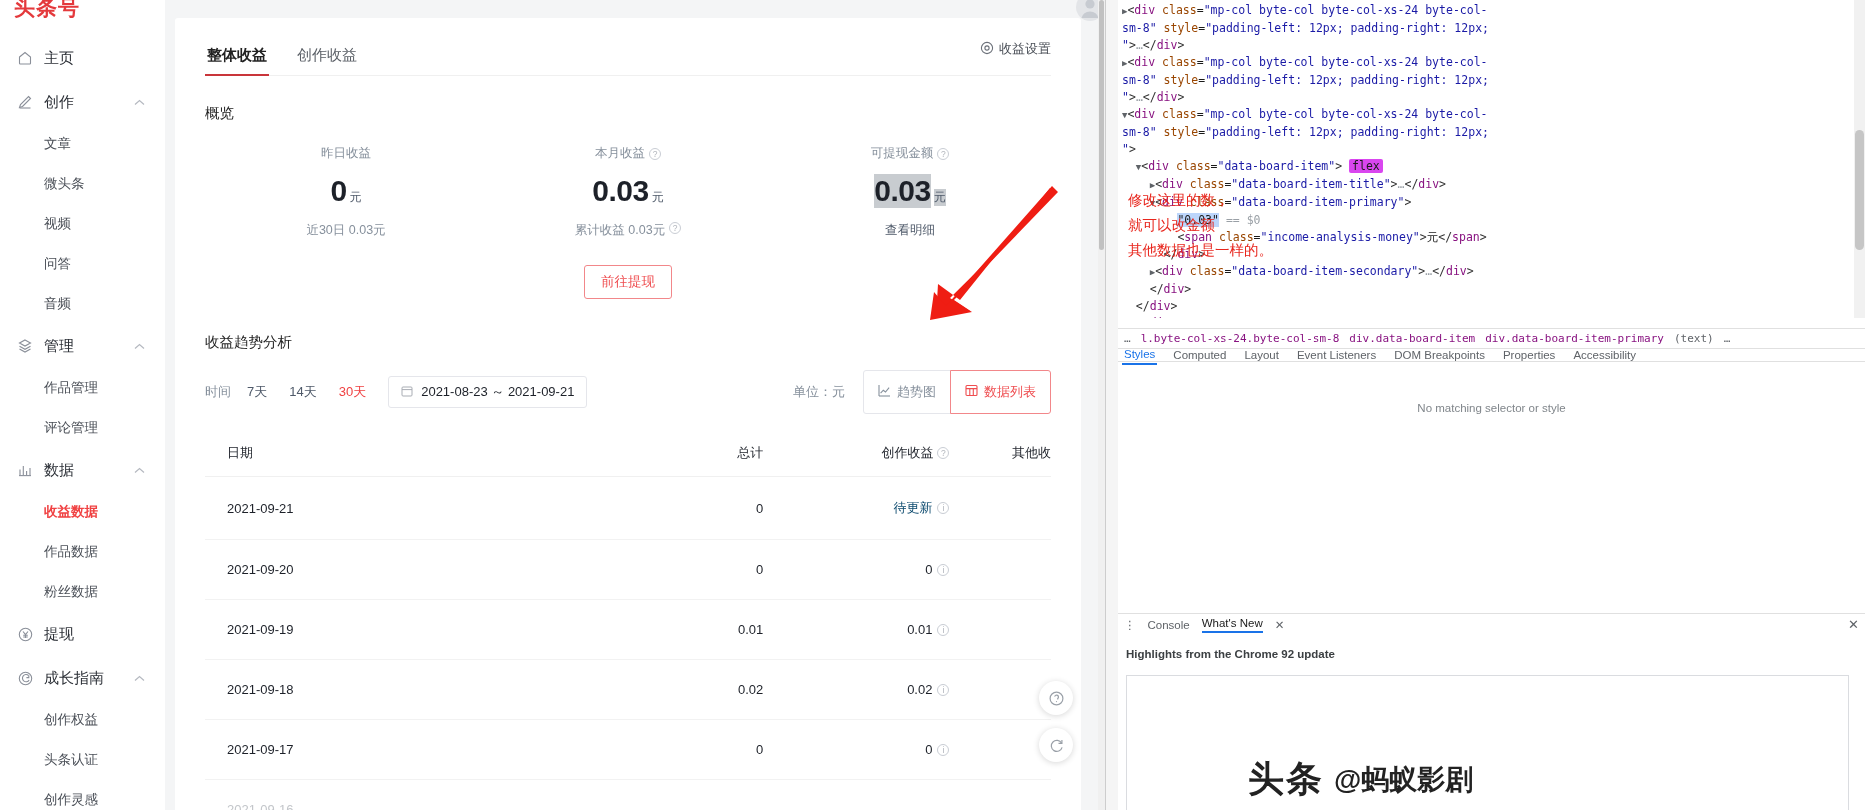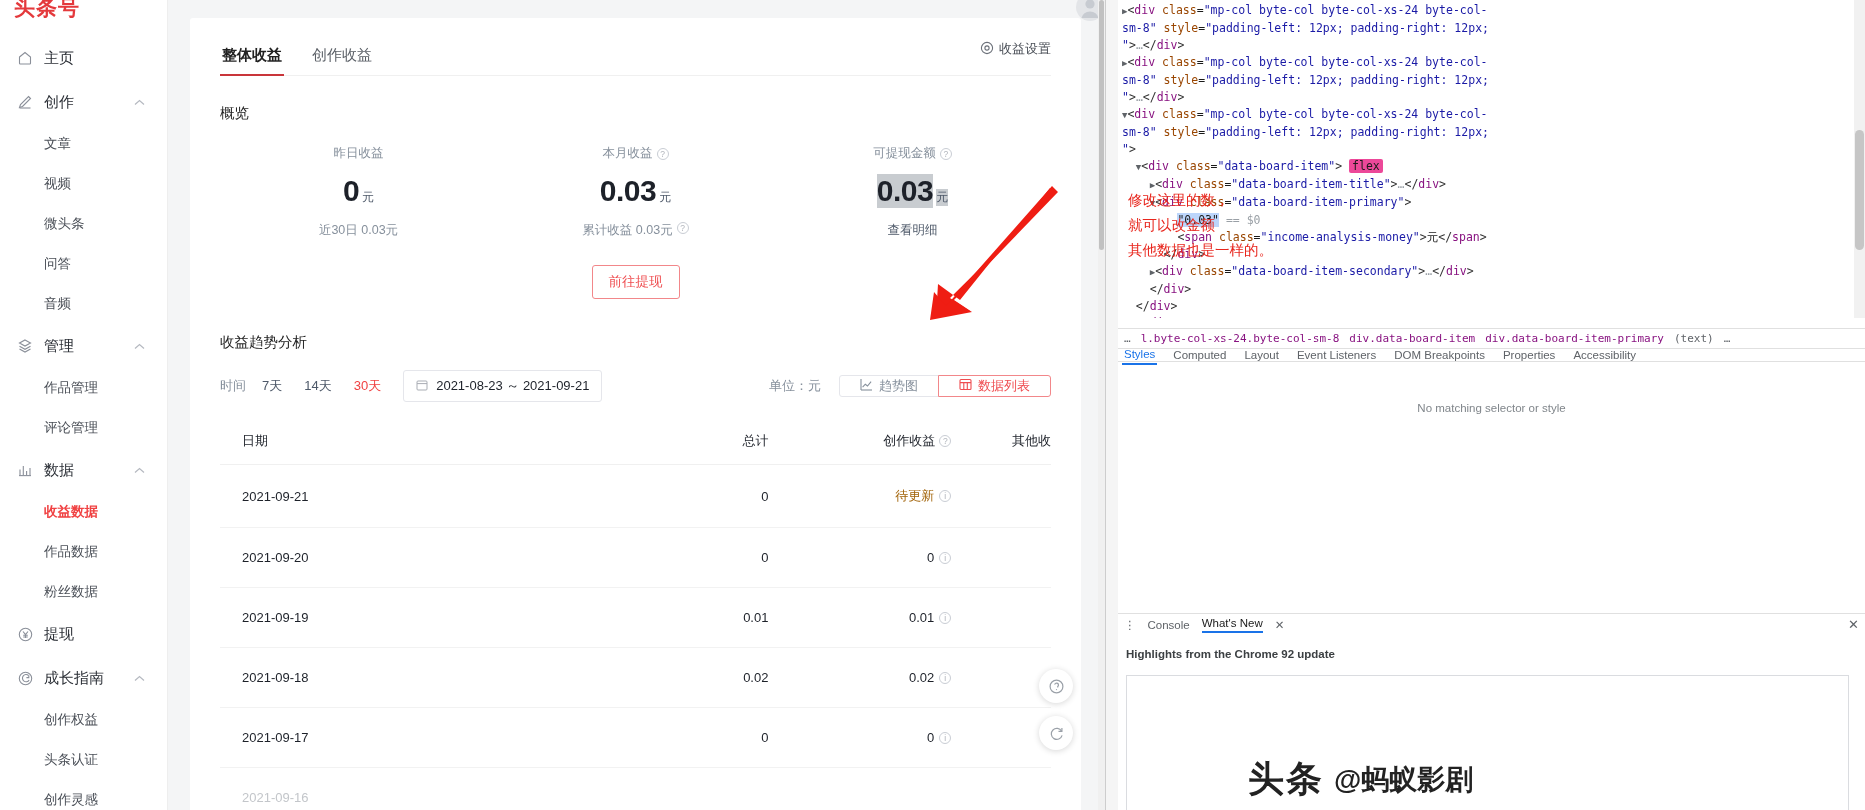--- a/index.html
+++ b/index.html
@@ -23,21 +23,21 @@
   .nav-group-head {
     display:flex; align-items:center; height:44px; padding-left:14px; cursor:pointer; position:relative;
   }
   .nav-group-head .gicon { width:22px; height:20px; display:inline-flex; align-items:center; justify-content:center; color:#8a8f99; }
   .nav-group-head .glabel { font-size:15px; color:#2b2f36; margin-left:8px; }
   .nav-group-head .chev { position:absolute; right:22px; color:#b5b9c0; font-size:11px; }
   .nav-sub { display:flex; align-items:center; height:40px; padding-left:44px; font-size:13.5px; color:#4a4f57; cursor:pointer; }
   .nav-sub.active { color:#f04142; font-weight:bold; }
 
   
-  .content { position:absolute; left:180px; top:0; right:0; height:810px; background:#f4f5f6; padding:18px 24px 0 10px; }
+  .content { position:absolute; left:165px; top:0; right:0; height:810px; background:#f4f5f6; padding:18px 24px 0 10px; }
   .card { background:#fff; border-radius:3px; min-height:790px; padding:0 30px; position:relative; }
 
   .tabs { display:flex; gap:26px; padding-top:20px; border-bottom:1px solid #f0f0f0; }
   .tab { font-size:15px; color:#5a5f66; padding:8px 2px 10px; cursor:pointer; position:relative; }
   .tab.active { color:#222; font-weight:bold; }
   .tab.active::after { content:""; position:absolute; left:0; right:0; bottom:-1px; height:2px; background:#c9353a; }
 
   .settings-link { position:absolute; right:30px; top:22px; display:flex; align-items:center; gap:5px; font-size:13px; color:#4a4f57; cursor:pointer; }
 
   .section-title { font-size:14.5px; color:#222; margin:28px 0 4px; }
@@ -61,30 +61,30 @@
 
   .filters { display:flex; align-items:center; margin-top:18px; }
   .f-label { font-size:13px; color:#86909c; margin-right:16px; }
   .f-opt { font-size:13px; color:#4e5969; margin-right:22px; cursor:pointer; }
   .f-opt.active { color:#f04142; }
   .date-box { display:flex; align-items:center; gap:8px; border:1px solid #e5e6eb; border-radius:3px; height:32px; padding:0 12px; font-size:13px; color:#1d2129; cursor:pointer; }
   .date-box .cal { color:#a9adb4; font-size:12px; }
   .filters-right { margin-left:auto; display:flex; align-items:center; gap:18px; }
   .unit-txt { font-size:13px; color:#86909c; }
   .seg { display:flex; }
-  .seg-btn { display:flex; align-items:center; gap:6px; height:22px; padding:0 20px; font-size:13px; border:1px solid #e5e6eb; color:#86909c; background:#fff; cursor:pointer; font-family:inherit; }
+  .seg-btn { display:flex; align-items:center; gap:6px; height:44px; padding:0 14px; font-size:13px; border:1px solid #e5e6eb; color:#86909c; background:#fff; cursor:pointer; font-family:inherit; }
   .seg-btn:first-child { border-radius:3px 0 0 3px; }
   .seg-btn:last-child { border-radius:0 3px 3px 0; border-color:#f2878a; color:#ef4d50; margin-left:-1px; }
 
   table.tbl { width:100%; border-collapse:collapse; margin-top:16px; }
   table.tbl th { font-size:13px; color:#1d2129; font-weight:normal; text-align:right; padding:14px 0; border-bottom:1px solid #f0f0f0; }
   table.tbl th:first-child, table.tbl td:first-child { text-align:left; padding-left:22px; }
   table.tbl td { font-size:13px; color:#1d2129; text-align:right; padding:22px 0; border-bottom:1px solid #f2f2f2; }
   table.tbl .hcell { display:inline-flex; align-items:center; gap:4px; }
-  .muted { color:#a16207; }
+  .muted { color:#0c4a6e; }
   .cellwrap { display:inline-flex; align-items:center; gap:5px; justify-content:flex-end; }
 
   
   .fab { position:absolute; right:8px; width:34px; height:34px; border-radius:50%; background:#fff; box-shadow:0 1px 6px rgba(0,0,0,.16); display:flex; align-items:center; justify-content:center; color:#9aa0a8; cursor:pointer; }
   .fab.one { bottom:125px; }
   .fab.two { bottom:78px; }
 
   
   .avatar { position:absolute; right:-0px; top:-8px; }
 
@@ -170,24 +170,24 @@
           <span class="chev">
             <svg width="11" height="7" viewBox="0 0 11 7" fill="none" stroke="currentColor" stroke-width="1.2">
                 <path d="M1 5.5L5.5 1.5 10 5.5"></path>
               </svg>
           </span>
         </div>
         <div class="nav-sub">
             <span>文章</span>
           </div>
         <div class="nav-sub">
+            <span>微头条</span>
+          </div>
+        <div class="nav-sub">
             <span>视频</span>
-          </div>
-        <div class="nav-sub">
-            <span>微头条</span>
           </div>
         <div class="nav-sub">
             <span>问答</span>
           </div>
         <div class="nav-sub">
             <span>音频</span>
           </div>
 
         <div class="nav-group-head">
           <span class="gicon">
@@ -495,21 +495,21 @@
     <div class="dom-pane">
       <div class="dom-line"><span class="arrow-tri">▶</span><span class="punc">&lt;</span><span class="tagc">div</span> <span class="attrc">class</span>=<span class="valc">"mp-col byte-col byte-col-xs-24 byte-col-</span></div>
       <div class="dom-line"><span class="valc">sm-8"</span> <span class="attrc">style</span>=<span class="valc">"padding-left: 12px; padding-right: 12px;</span></div>
       <div class="dom-line"><span class="valc">"</span><span class="punc">&gt;</span><span class="grayc">…</span><span class="punc">&lt;/</span><span class="tagc">div</span><span class="punc">&gt;</span></div>
       <div class="dom-line"><span class="arrow-tri">▶</span><span class="punc">&lt;</span><span class="tagc">div</span> <span class="attrc">class</span>=<span class="valc">"mp-col byte-col byte-col-xs-24 byte-col-</span></div>
       <div class="dom-line"><span class="valc">sm-8"</span> <span class="attrc">style</span>=<span class="valc">"padding-left: 12px; padding-right: 12px;</span></div>
       <div class="dom-line"><span class="valc">"</span><span class="punc">&gt;</span><span class="grayc">…</span><span class="punc">&lt;/</span><span class="tagc">div</span><span class="punc">&gt;</span></div>
       <div class="dom-line"><span class="arrow-tri">▼</span><span class="punc">&lt;</span><span class="tagc">div</span> <span class="attrc">class</span>=<span class="valc">"mp-col byte-col byte-col-xs-24 byte-col-</span></div>
       <div class="dom-line"><span class="valc">sm-8"</span> <span class="attrc">style</span>=<span class="valc">"padding-left: 12px; padding-right: 12px;</span></div>
       <div class="dom-line"><span class="valc">"</span><span class="punc">&gt;</span></div>
-      <div class="dom-line">  <span class="arrow-tri">▼</span><span class="punc">&lt;</span><span class="tagc">div</span> <span class="attrc">class</span>=<span class="valc">"data-board-item"</span><span class="punc">&gt;</span> <span style="background:#ec4899;color:#1a1a1a;border-radius:2px;padding:0 3px;">flex</span></div>
+      <div class="dom-line">  <span class="arrow-tri">▼</span><span class="punc">&lt;</span><span class="tagc">div</span> <span class="attrc">class</span>=<span class="valc">"data-board-item"</span><span class="punc">&gt;</span> <span style="background:#d946ef;color:#1a1a1a;border-radius:2px;padding:0 3px;">flex</span></div>
       <div class="dom-line">    <span class="arrow-tri">▶</span><span class="punc">&lt;</span><span class="tagc">div</span> <span class="attrc">class</span>=<span class="valc">"data-board-item-title"</span><span class="punc">&gt;</span><span class="grayc">…</span><span class="punc">&lt;/</span><span class="tagc">div</span><span class="punc">&gt;</span></div>
       <div class="dom-line">    <span class="arrow-tri">▼</span><span class="punc">&lt;</span><span class="tagc">div</span> <span class="attrc">class</span>=<span class="valc">"data-board-item-primary"</span><span class="punc">&gt;</span></div>
       <div class="dom-line">        <span class="txt-sel">"0.03"</span> <span class="grayc">== $0</span></div>
       <div class="dom-line">        <span class="punc">&lt;</span><span class="tagc">span</span> <span class="attrc">class</span>=<span class="valc">"income-analysis-money"</span><span class="punc">&gt;</span>元<span class="punc">&lt;/</span><span class="tagc">span</span><span class="punc">&gt;</span></div>
       <div class="dom-line">      <span class="punc">&lt;/</span><span class="tagc">div</span><span class="punc">&gt;</span></div>
       <div class="dom-line">    <span class="arrow-tri">▶</span><span class="punc">&lt;</span><span class="tagc">div</span> <span class="attrc">class</span>=<span class="valc">"data-board-item-secondary"</span><span class="punc">&gt;</span><span class="grayc">…</span><span class="punc">&lt;/</span><span class="tagc">div</span><span class="punc">&gt;</span></div>
       <div class="dom-line">    <span class="punc">&lt;/</span><span class="tagc">div</span><span class="punc">&gt;</span></div>
       <div class="dom-line">  <span class="punc">&lt;/</span><span class="tagc">div</span><span class="punc">&gt;</span></div>
       <div class="dom-line">  <span class="punc">&lt;/</span><span class="tagc">div</span><span class="punc">&gt;</span></div>
 

